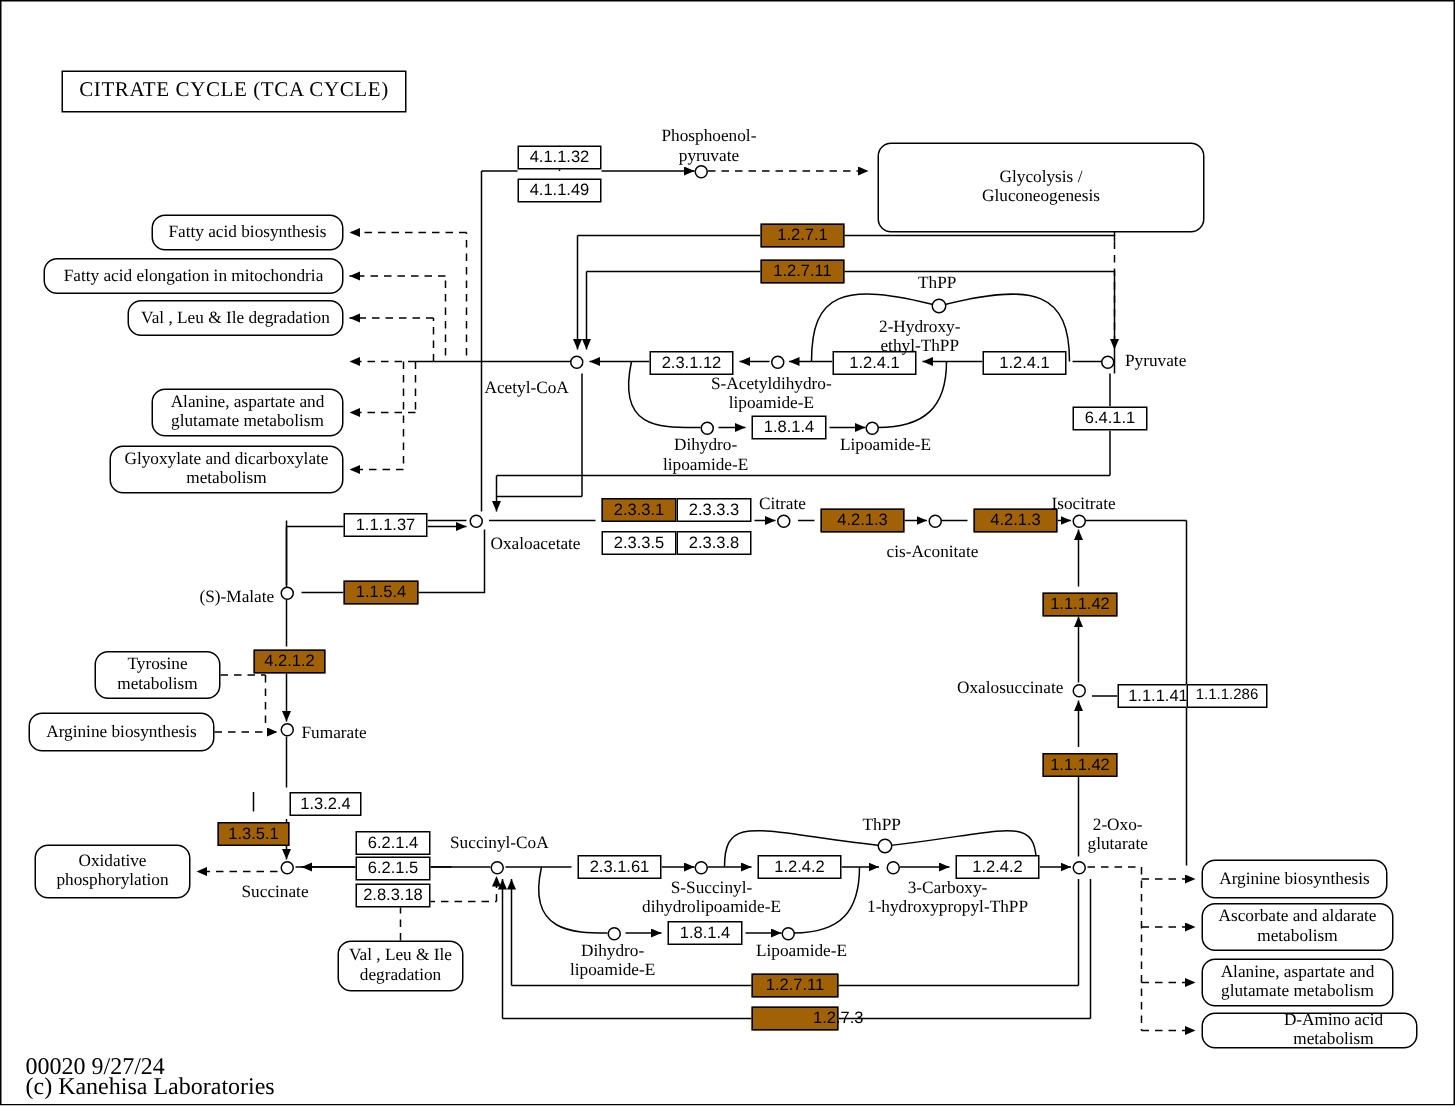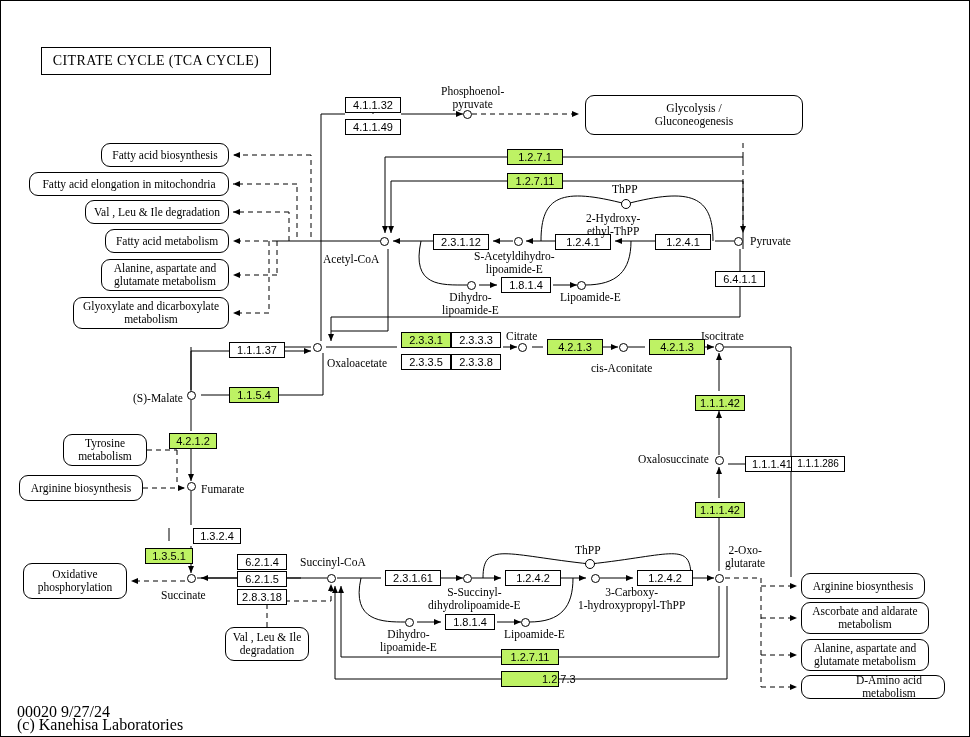--- a/index.html
+++ b/index.html
@@ -1,21 +1,21 @@
 <!DOCTYPE html>
 <html><head>
 <meta charset="utf-8">
 <style>
   html,body{margin:0;padding:0;background:#ffffff;}
   #page{position:relative;width:970px;height:737px;background:#ffffff;border:1px solid #000;box-sizing:border-box;font-family:"Liberation Serif", serif;overflow:hidden;}
   
   .ec{position:absolute;box-sizing:border-box;border:1px solid #000;background:#ffffff;color:#000;
       font-family:Liberation Sans, sans-serif;font-size:11px;line-height:14px;text-align:center;
       height:16px;padding-top:0px;white-space:nowrap;}
-  .ec.green{background:#bef264;}
+  .ec.green{background:#a16207;}
   
   .maprect{position:absolute;box-sizing:border-box;border:1px solid #000;background:#ffffff;border-radius:9px;
       font-family:"Liberation Serif", serif;font-size:11.5px;line-height:13px;text-align:center;color:#000;
       display:flex;align-items:center;justify-content:center;padding:2px 4px;}
   
   .lab{position:absolute;font-family:Liberation Serif, serif;font-size:11.5px;line-height:13px;color:#000;white-space:nowrap;}
   .lab.c{text-align:center;}
   
   #title{position:absolute;left:40px;top:46px;width:228px;height:26px;border:1px solid #000;background:#fff;
       display:flex;align-items:center;justify-content:center;font-size:14px;letter-spacing:0.4px;}
@@ -172,35 +172,32 @@
       <line x1="726" y1="585" x2="726" y2="678"></line>
       <line x1="726" y1="678" x2="558" y2="678"></line>
       <line x1="500" y1="678" x2="334" y2="678"></line>
       <line x1="334" y1="678" x2="334" y2="585" marker-end="url(#ar)"></line>
 
       <line x1="428" y1="331" x2="428" y2="346"></line>
       <line x1="428" y1="353" x2="428" y2="369"></line>
     </g>
   </svg>
 
-  <div class="maprect" style="left:584px;top:94px;width:218px;height:40px;">
+  <div class="maprect" style="left:584px;top:94px;width:218px;height:60px;">
       <span style="white-space:pre-line">Glycolysis /
 Gluconeogenesis</span>
     </div>
   <div class="maprect" style="left:100px;top:142px;width:128px;height:24px;">
       <span style="white-space:pre-line">Fatty acid biosynthesis</span>
     </div>
   <div class="maprect" style="left:28px;top:171px;width:200px;height:24px;">
       <span style="white-space:pre-line">Fatty acid elongation in mitochondria</span>
     </div>
   <div class="maprect" style="left:84px;top:199px;width:144px;height:24px;">
       <span style="white-space:pre-line">Val , Leu &amp; Ile degradation</span>
-    </div>
-  <div class="maprect" style="left:104px;top:228px;width:124px;height:24px;">
-      <span style="white-space:pre-line">Fatty acid metabolism</span>
     </div>
   <div class="maprect" style="left:100px;top:258px;width:128px;height:32px;">
       <span style="white-space:pre-line">Alanine, aspartate and
 glutamate metabolism</span>
     </div>
   <div class="maprect" style="left:72px;top:296px;width:156px;height:32px;">
       <span style="white-space:pre-line">Glyoxylate and dicarboxylate
 metabolism</span>
     </div>
   <div class="maprect" style="left:62px;top:433px;width:84px;height:32px;">

